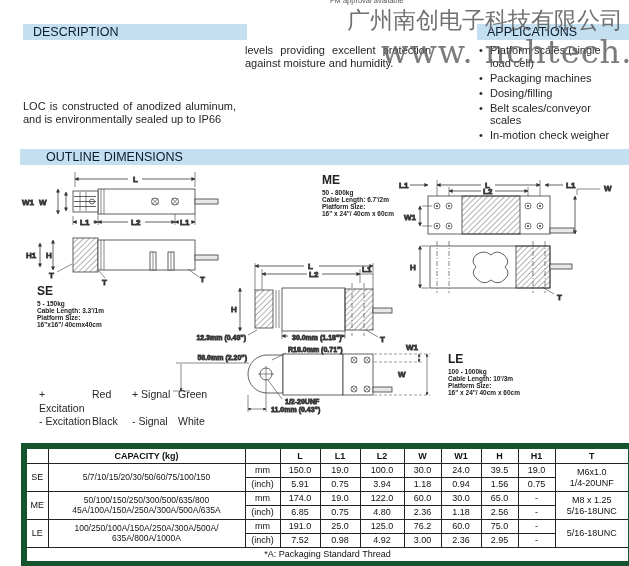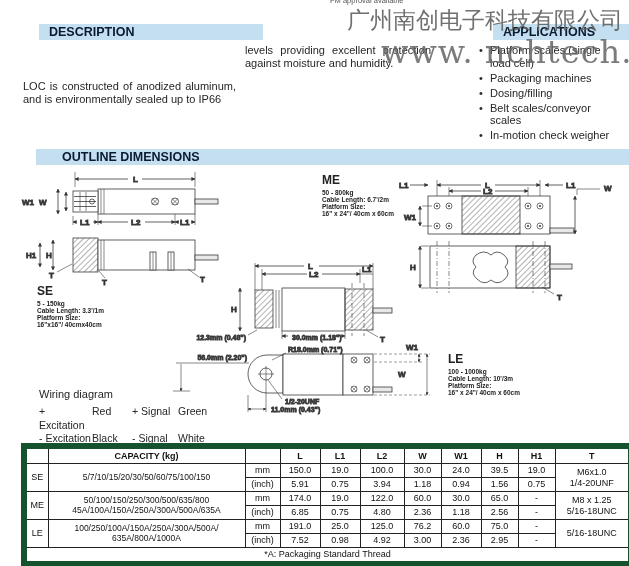--- a/index.html
+++ b/index.html
@@ -1,19 +1,19 @@
 <!DOCTYPE html>
 <html><head>
 <meta charset="utf-8">
 <style>
   html,body{margin:0;padding:0;background:#fff;}
   #page{position:relative;width:629px;height:566px;background:#fff;overflow:hidden;
         font-family:"Liberation Sans",sans-serif;color:#222;}
-  .bar{position:absolute;background:#c3dff0;color:#0a1a2f;font-weight:bold;
-       font-size:12.5px;line-height:16px;height:16px;margin-left:16px;}
+  .bar{position:absolute;background:#c3dff0;color:#0a1a2f;font-weight:normal;
+       font-size:12.5px;line-height:16px;height:16px;}
   .para{position:absolute;font-size:11px;line-height:13.2px;text-align:justify;color:#262626;}
   .top-note{position:absolute;left:330px;top:-4px;font-size:7.5px;color:#555;white-space:nowrap;}
   .wm{position:absolute;pointer-events:none;z-index:40;white-space:nowrap;
       font-family:"DejaVu Serif","Liberation Serif",serif;}
   .wm-cn{left:347px;top:5px;font-size:23px;color:rgba(100,100,100,.92);}
   .wm-url{left:381px;top:33px;font-size:32px;letter-spacing:1px;color:rgba(100,100,100,.85);}
   ul.apps{position:absolute;left:477px;top:44px;width:146px;margin:0;padding:0;list-style:none;}
   ul.apps li{position:relative;padding-left:13px;margin-bottom:2.5px;font-size:11px;line-height:12.5px;color:#262626;}
   ul.apps li .blt{position:absolute;left:2px;top:0;}
   .model-block{position:absolute;color:#222;}
@@ -38,21 +38,21 @@
 </head>
 <body>
 
 <div id="page">
 
   <div class="wm wm-cn">广州南创电子科技有限公司</div>
   <div class="wm wm-url">www. nchtech. com</div>
   <div class="top-note">FM approval available</div>
 
   <div class="bar" style="left:23px;top:24px;width:214px;padding-left:10px;">DESCRIPTION</div>
-  <div class="para" style="left:23px;top:80px;width:213px;">LOC is constructed of anodized aluminum, and is environmentally sealed up to IP66</div>
+  <div class="para" style="left:23px;top:100px;width:213px;">LOC is constructed of anodized aluminum, and is environmentally sealed up to IP66</div>
   <div class="para" style="left:245px;top:44px;width:186px;">levels providing excellent protection against moisture and humidity.</div>
 
   <div class="bar" style="left:477px;top:24px;width:150px;padding-left:10px;">APPLICATIONS</div>
   <ul class="apps">
     <li><span class="blt">•</span><span>Platform scales (single load cell)</span></li>
     <li><span class="blt">•</span><span>Packaging machines</span></li>
     <li><span class="blt">•</span><span>Dosing/filling</span></li>
     <li><span class="blt">•</span><span>Belt scales/conveyor scales</span></li>
     <li><span class="blt">•</span><span>In-motion check weigher</span></li>
   </ul>
@@ -81,21 +81,20 @@
     <div class="model-name">LE</div>
     <div class="model-info">
       <div>100 - 1000kg</div>
       <div>Cable Length: 10'/3m</div>
       <div>Platform Size:</div>
       <div>16" x 24"/ 40cm x 60cm</div>
     </div>
   </div>
 
   <div class="wiring">
-    <div class="w-title">Wiring diagram</div>
     <div class="w-row">
       <span class="c1">+ Excitation</span>
         <span class="c2">Red</span>
       <span class="c3">+ Signal</span>
         <span>Green</span>
     </div>
     <div class="w-row">
       <span class="c1">- Excitation</span>
         <span class="c2">Black</span>
       <span class="c3">- Signal</span>

